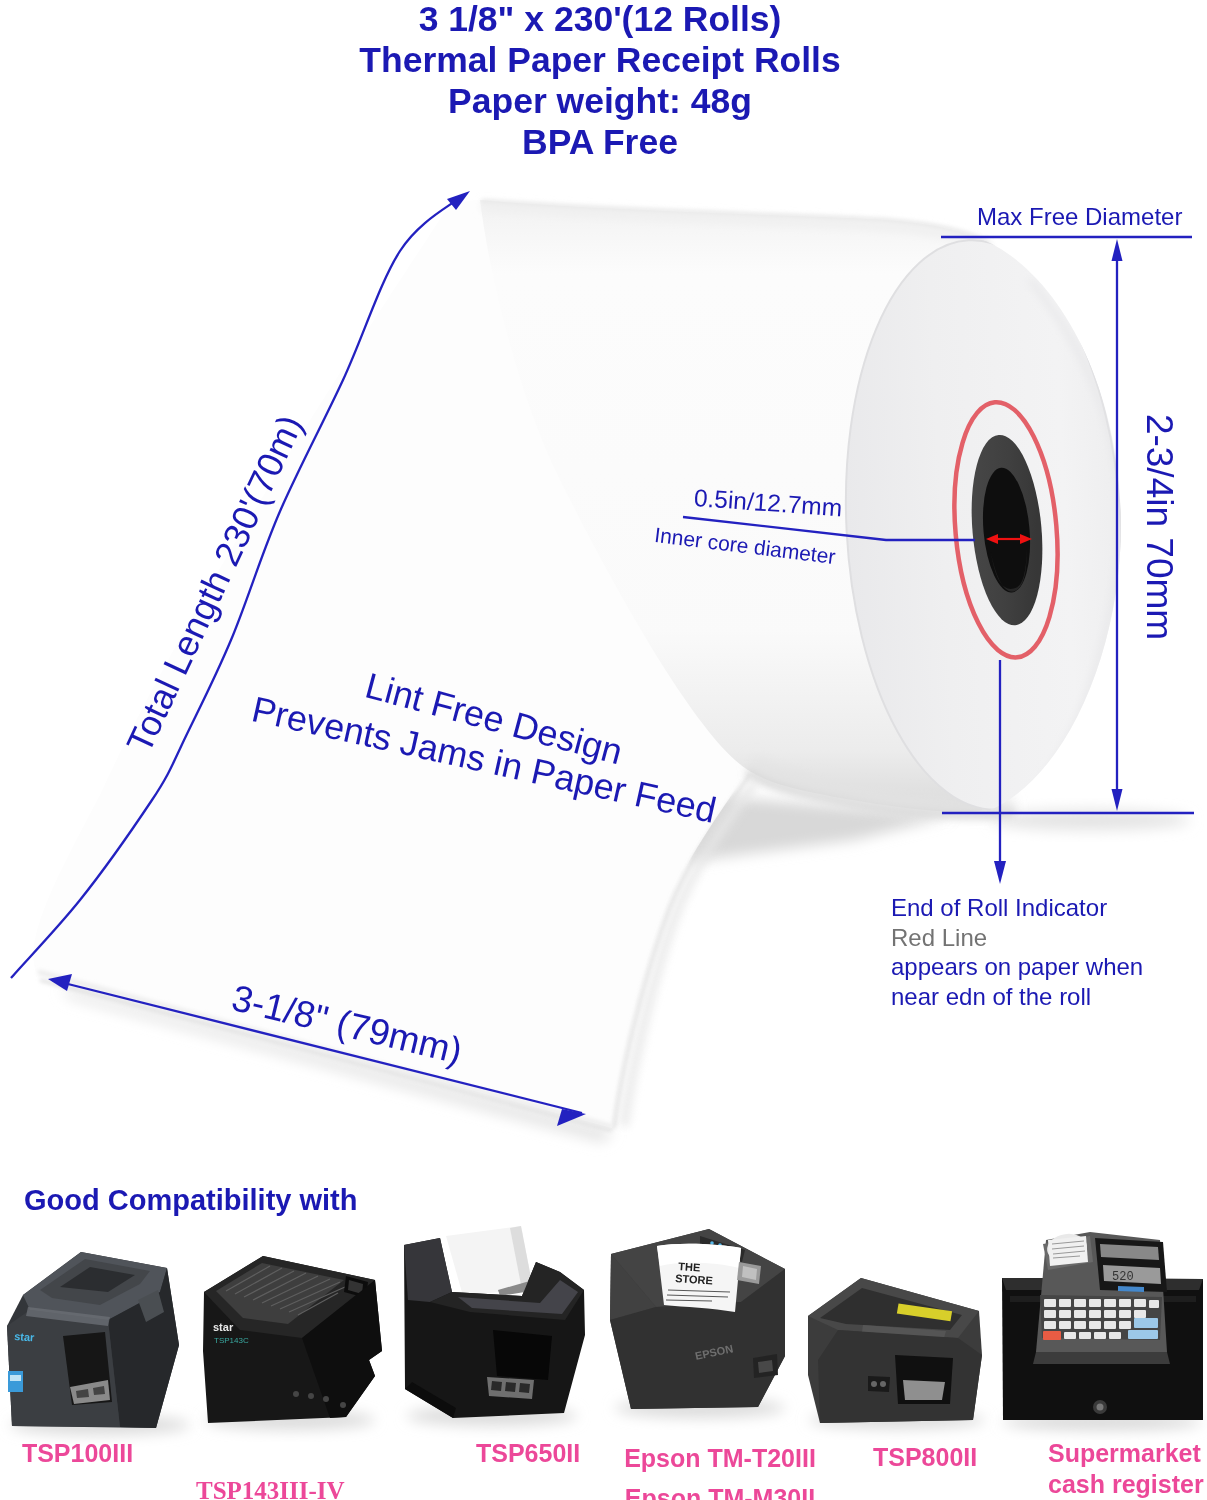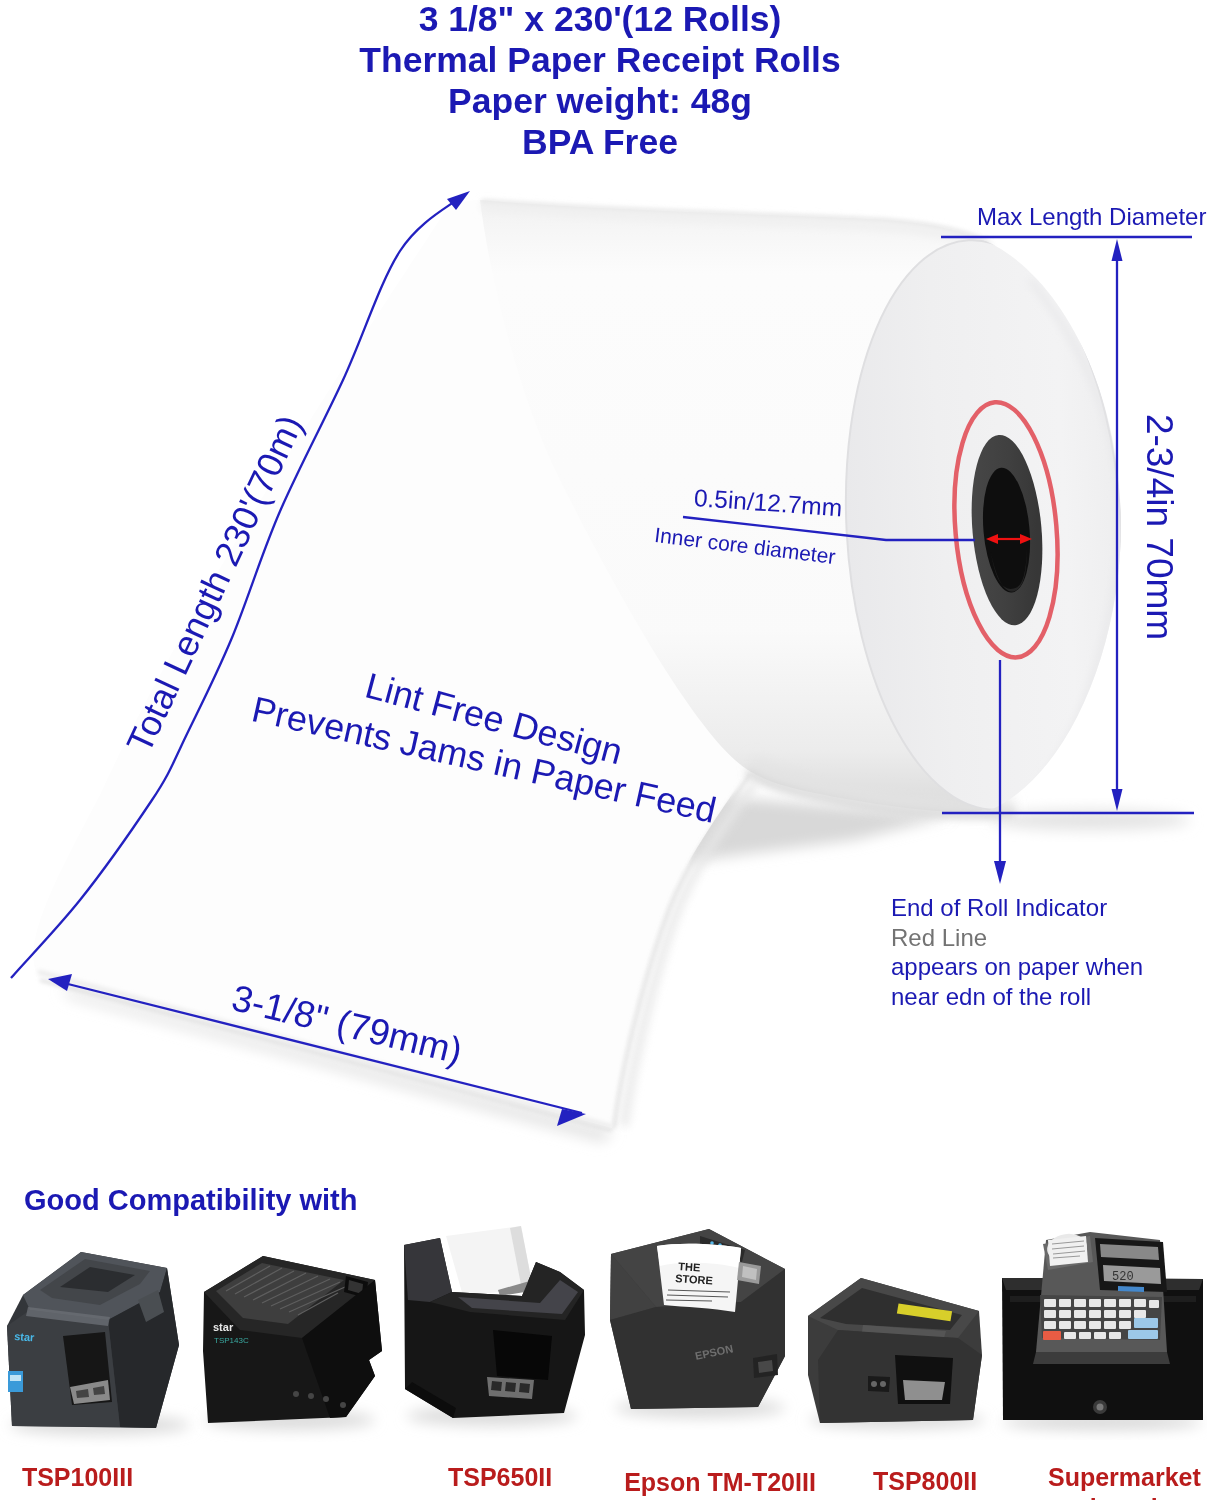--- a/index.html
+++ b/index.html
@@ -10,21 +10,21 @@
 #dim70{left:1044px;top:506px;font-size:37px;transform:rotate(90deg);transform-origin:center;width:230px;text-align:center;}
 #lbl05{left:695px;top:484px;font-size:24.5px;transform:rotate(4deg);transform-origin:left top;}
 #lblinner{left:656px;top:523px;font-size:21px;transform:rotate(7deg);transform-origin:left top;}
 #endblk{left:891px;top:893px;font-size:24px;line-height:29.7px;}
 #endblk .red{color:#737373;}
 #totlen{left:15px;top:563px;width:400px;text-align:center;font-size:36px;transform:rotate(-65deg);transform-origin:center;}
 #lint1{left:344px;top:698px;width:300px;text-align:center;font-size:36px;transform:rotate(15deg);transform-origin:center;}
 #lint2{left:234px;top:739px;width:500px;text-align:center;font-size:36px;transform:rotate(12.5deg);transform-origin:center;}
 #dim318{left:177px;top:1004px;width:340px;text-align:center;font-size:37px;transform:rotate(13.5deg);transform-origin:center;}
 #goodc{left:24px;top:1184px;font-size:29px;font-weight:bold;}
-.plbl{position:absolute;color:#b91c1c;font-weight:bold;font-size:25px;white-space:nowrap;text-align:center;margin-top:24px;}
+.plbl{position:absolute;color:#ec4899;font-weight:bold;font-size:25px;white-space:nowrap;text-align:center;}
 svg{position:absolute;top:0;left:0;}
 </style>
 </head>
 <body>
 <svg width="1207" height="1500" viewBox="0 0 1207 1500">
 <defs>
 <linearGradient id="faceg" x1="0" y1="0" x2="1" y2="0">
 <stop offset="0" stop-color="#e9e9eb"></stop>
         <stop offset="0.35" stop-color="#efeff0"></stop>
         <stop offset="0.8" stop-color="#f3f3f4"></stop>
@@ -307,28 +307,28 @@
 </g>
 <rect x="1043" y="1331" width="18" height="9" rx="1" fill="#e85c44"></rect>
 <rect x="1134" y="1318" width="24" height="10" rx="1" fill="#9cc8e8"></rect>
 <rect x="1128" y="1330" width="30" height="9" rx="1" fill="#9cc8e8"></rect>
 <path d="M 1036 1352 L 1167 1352 L 1170 1364 L 1033 1364 Z" fill="#3c3c3c"></path>
 </g>
 </g>
 </svg>
 
 <div class="t" id="title">3 1/8" x 230'(12 Rolls)<br>Thermal Paper Receipt Rolls<br>Paper weight: 48g<br>BPA Free</div>
-<div class="t" id="maxod">Max Length Diameter</div>
+<div class="t" id="maxod">Max Free Diameter</div>
 <div class="t" id="dim70">2-3/4in 70mm</div>
 <div class="t" id="lbl05">0.5in/12.7mm</div>
 <div class="t" id="lblinner">Inner core diameter</div>
 <div class="t" id="endblk">End of Roll Indicator<br><span class="red">Red Line</span><br>appears on paper when<br>near edn of the roll</div>
 <div class="t" id="totlen">Total Length 230'(70m)</div>
 <div class="t" id="lint1">Lint Free Design</div>
 <div class="t" id="lint2">Prevents Jams in Paper Feed</div>
 <div class="t" id="dim318">3-1/8" (79mm)</div>
 <div class="t" id="goodc">Good Compatibility with</div>
 <div class="plbl" style="left:20px;top:1439px;width:115px;">TSP100III</div>
 <div class="plbl" style="left:196px;top:1477px;width:145px;font-family:Liberation Serif, serif;">TSP143III-IV</div>
-<div class="plbl" style="left:448px;top:1439px;width:100px;">TSP650II</div>
+<div class="plbl" style="left:476px;top:1439px;width:100px;">TSP650II</div>
 <div class="plbl" style="left:624px;top:1438px;width:192px;line-height:40px;">Epson TM-T20III<br>Epson TM-M30II</div>
 <div class="plbl" style="left:873px;top:1443px;width:100px;">TSP800II</div>
 <div class="plbl" style="left:1048px;top:1438px;width:150px;line-height:31px;text-align:right;">Supermarket<br>cash register</div>
 
 </body></html>

